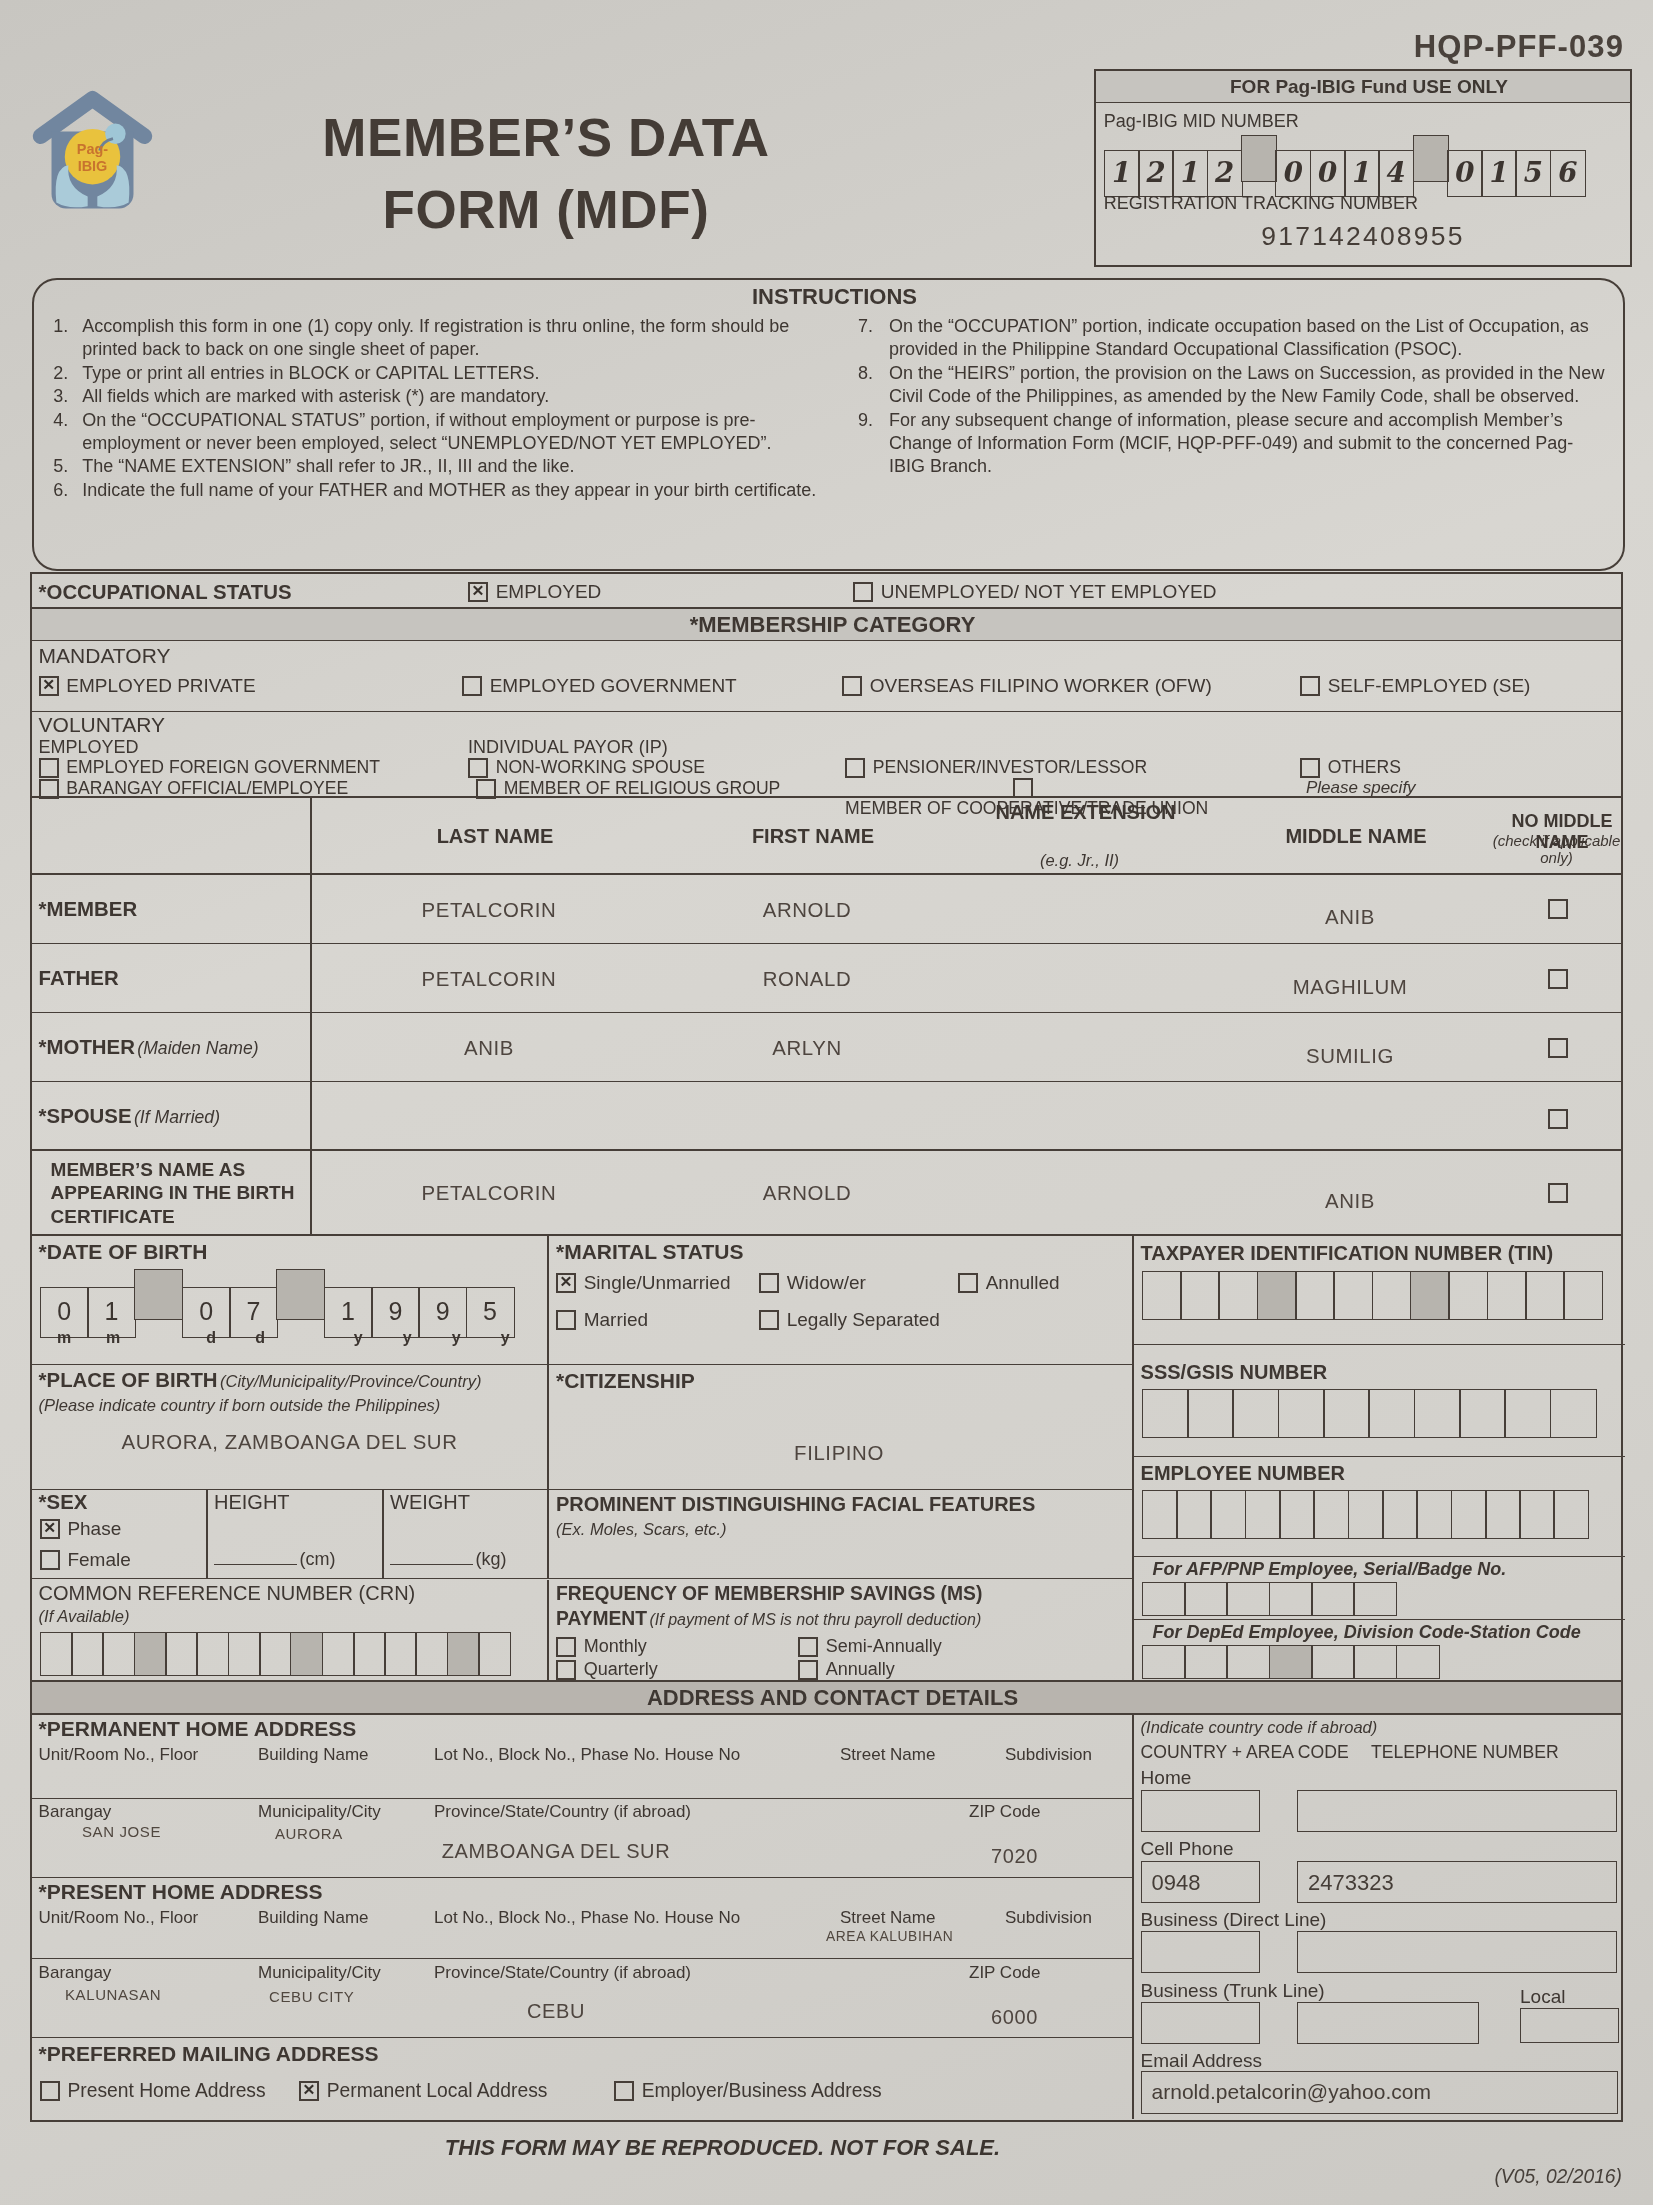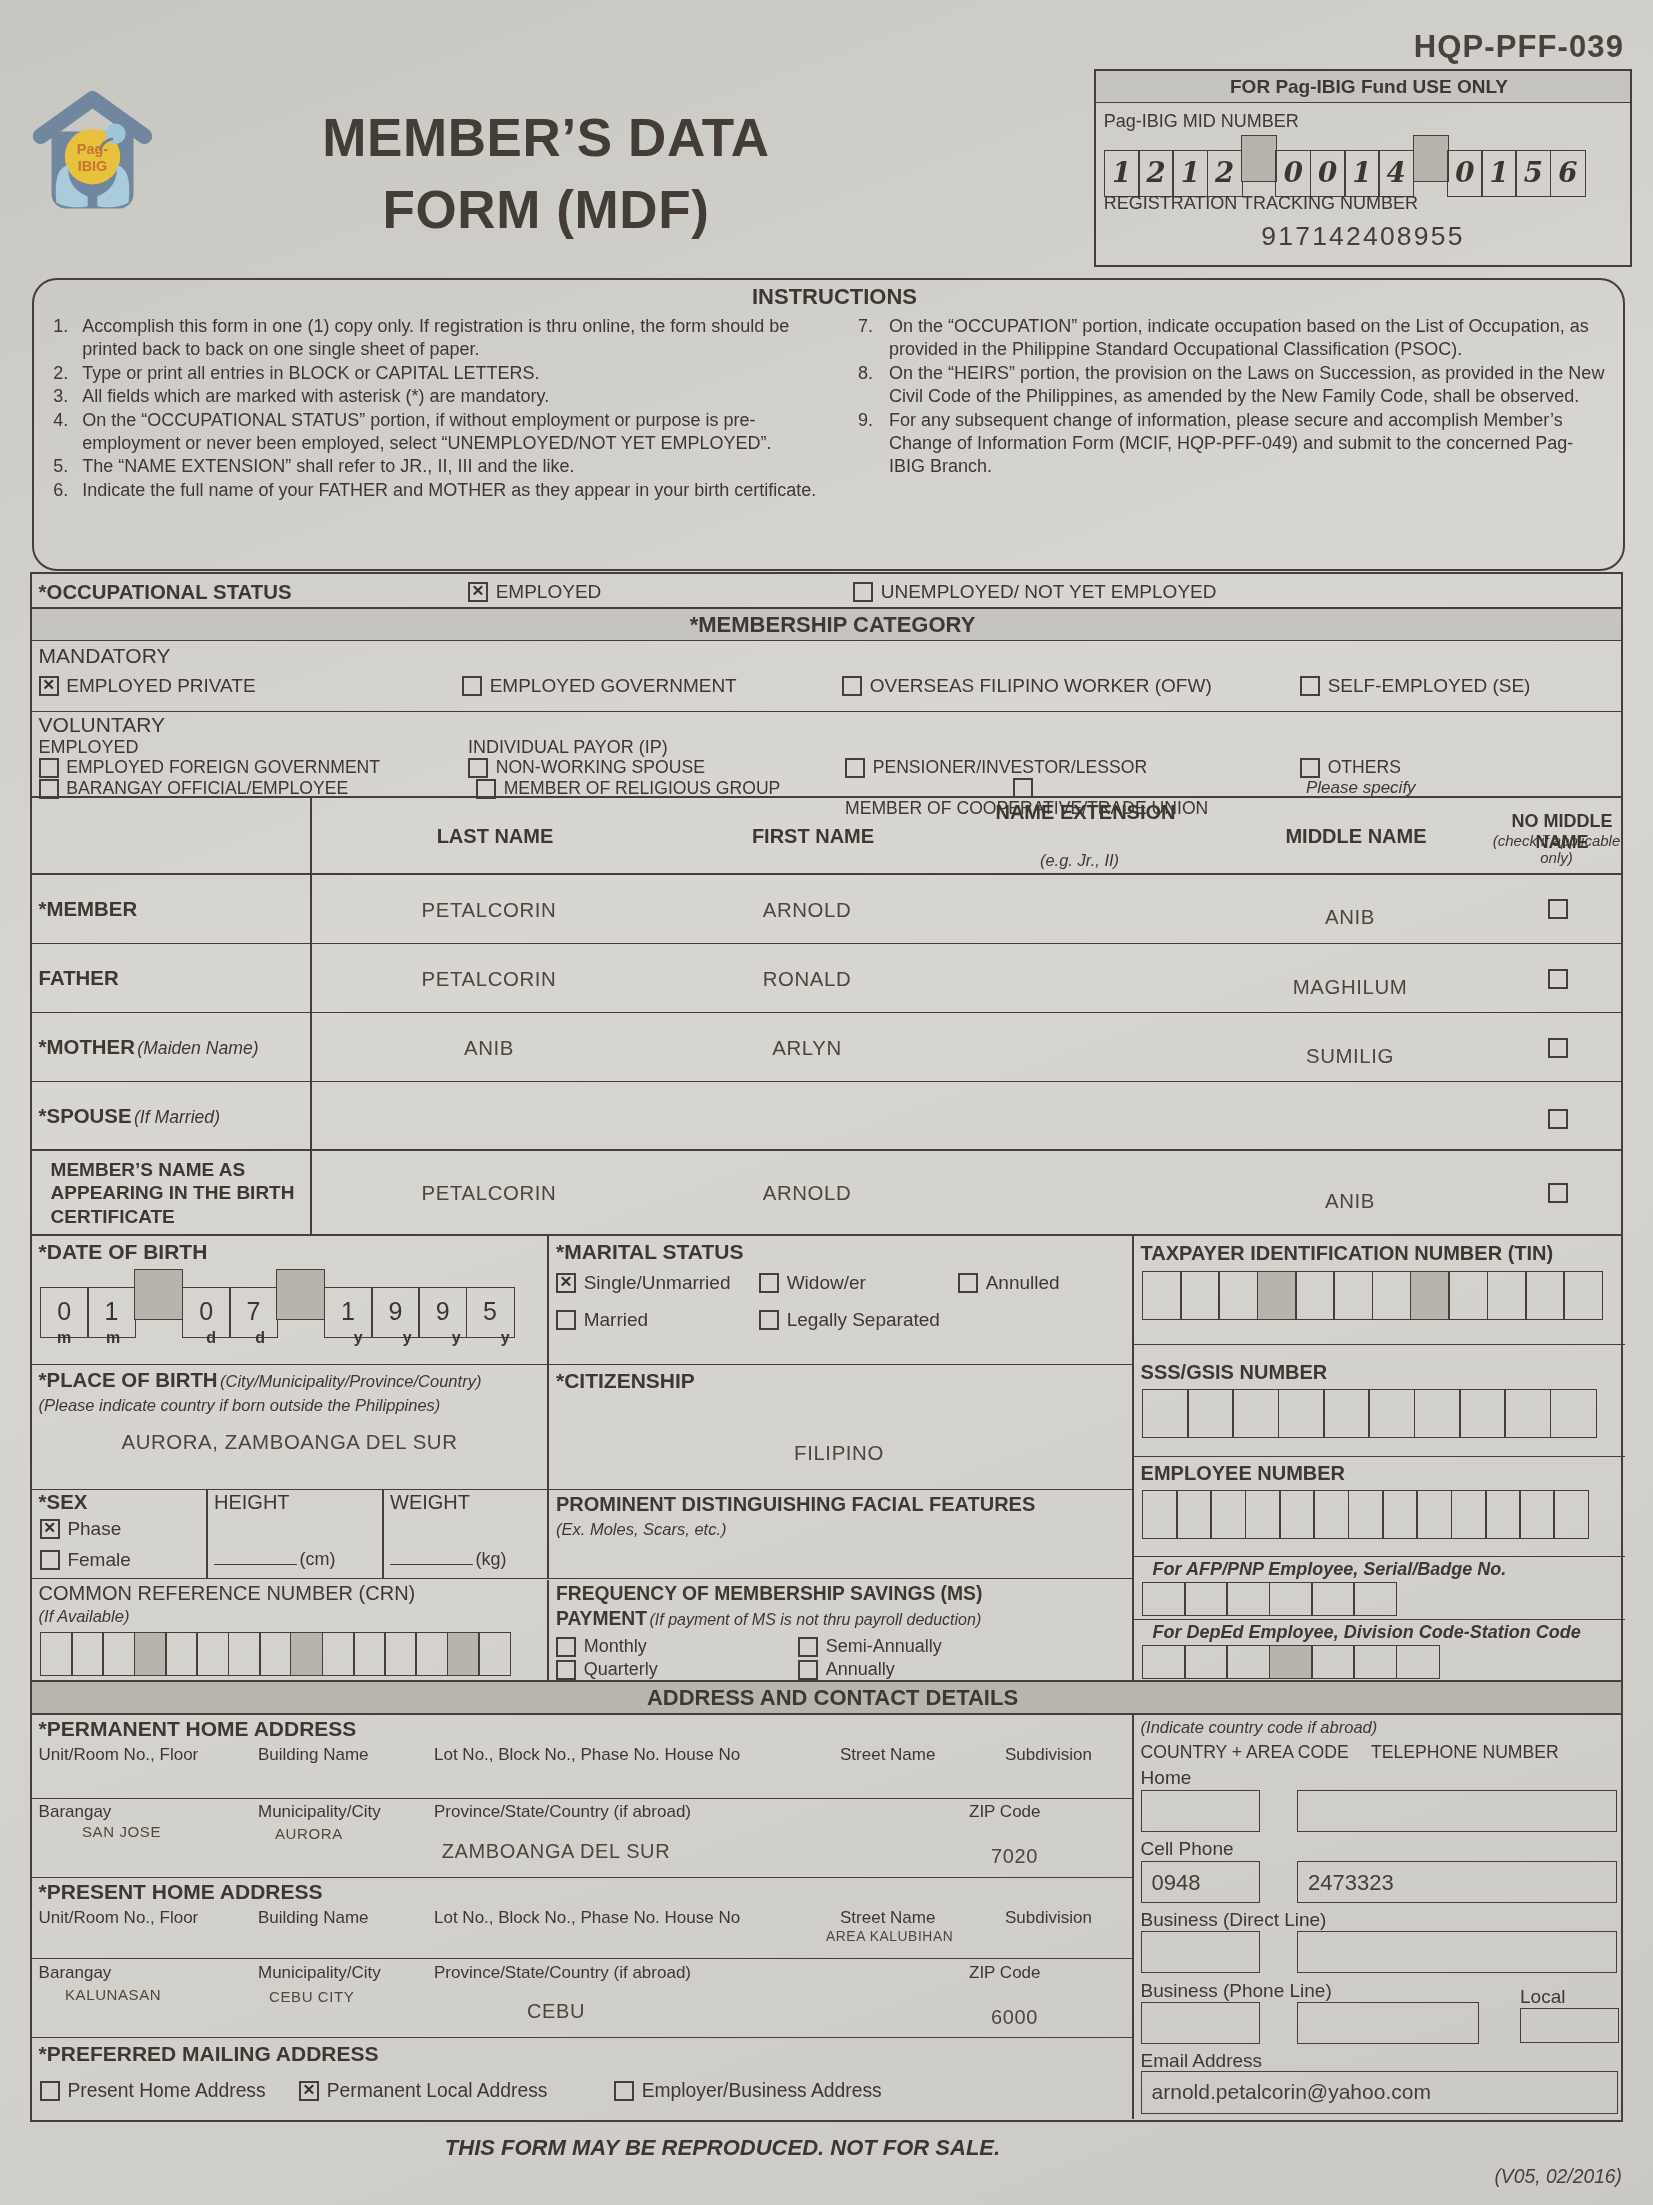--- a/index.html
+++ b/index.html
@@ -417,21 +417,21 @@
     <div class="fieldbox" style="left:163px; top:146px; width:320px; height:42px;">
         <span class="in">2473323</span>
       </div>
     <div class="abs lab2" style="left:6.6px; top:194px; font-size:19px;">Business (Direct Line)</div>
     <div class="fieldbox" style="left:6.6px; top:216px; width:119px; height:42px;">
         <span class="in"></span>
       </div>
     <div class="fieldbox" style="left:163px; top:216px; width:320px; height:42px;">
         <span class="in"></span>
       </div>
-    <div class="abs lab2" style="left:6.6px; top:265px; font-size:19px;">Business (Phone Line)</div>
+    <div class="abs lab2" style="left:6.6px; top:265px; font-size:19px;">Business (Trunk Line)</div>
     <div class="abs lab2" style="left:386px; top:271px; font-size:19px;">Local</div>
     <div class="fieldbox" style="left:6.6px; top:287px; width:119px; height:42px;">
         <span class="in"></span>
       </div>
     <div class="fieldbox" style="left:163px; top:287px; width:182px; height:42px;">
         <span class="in"></span>
       </div>
     <div class="fieldbox" style="left:386px; top:293px; width:99px; height:35px;">
         <span class="in"></span>
       </div>

